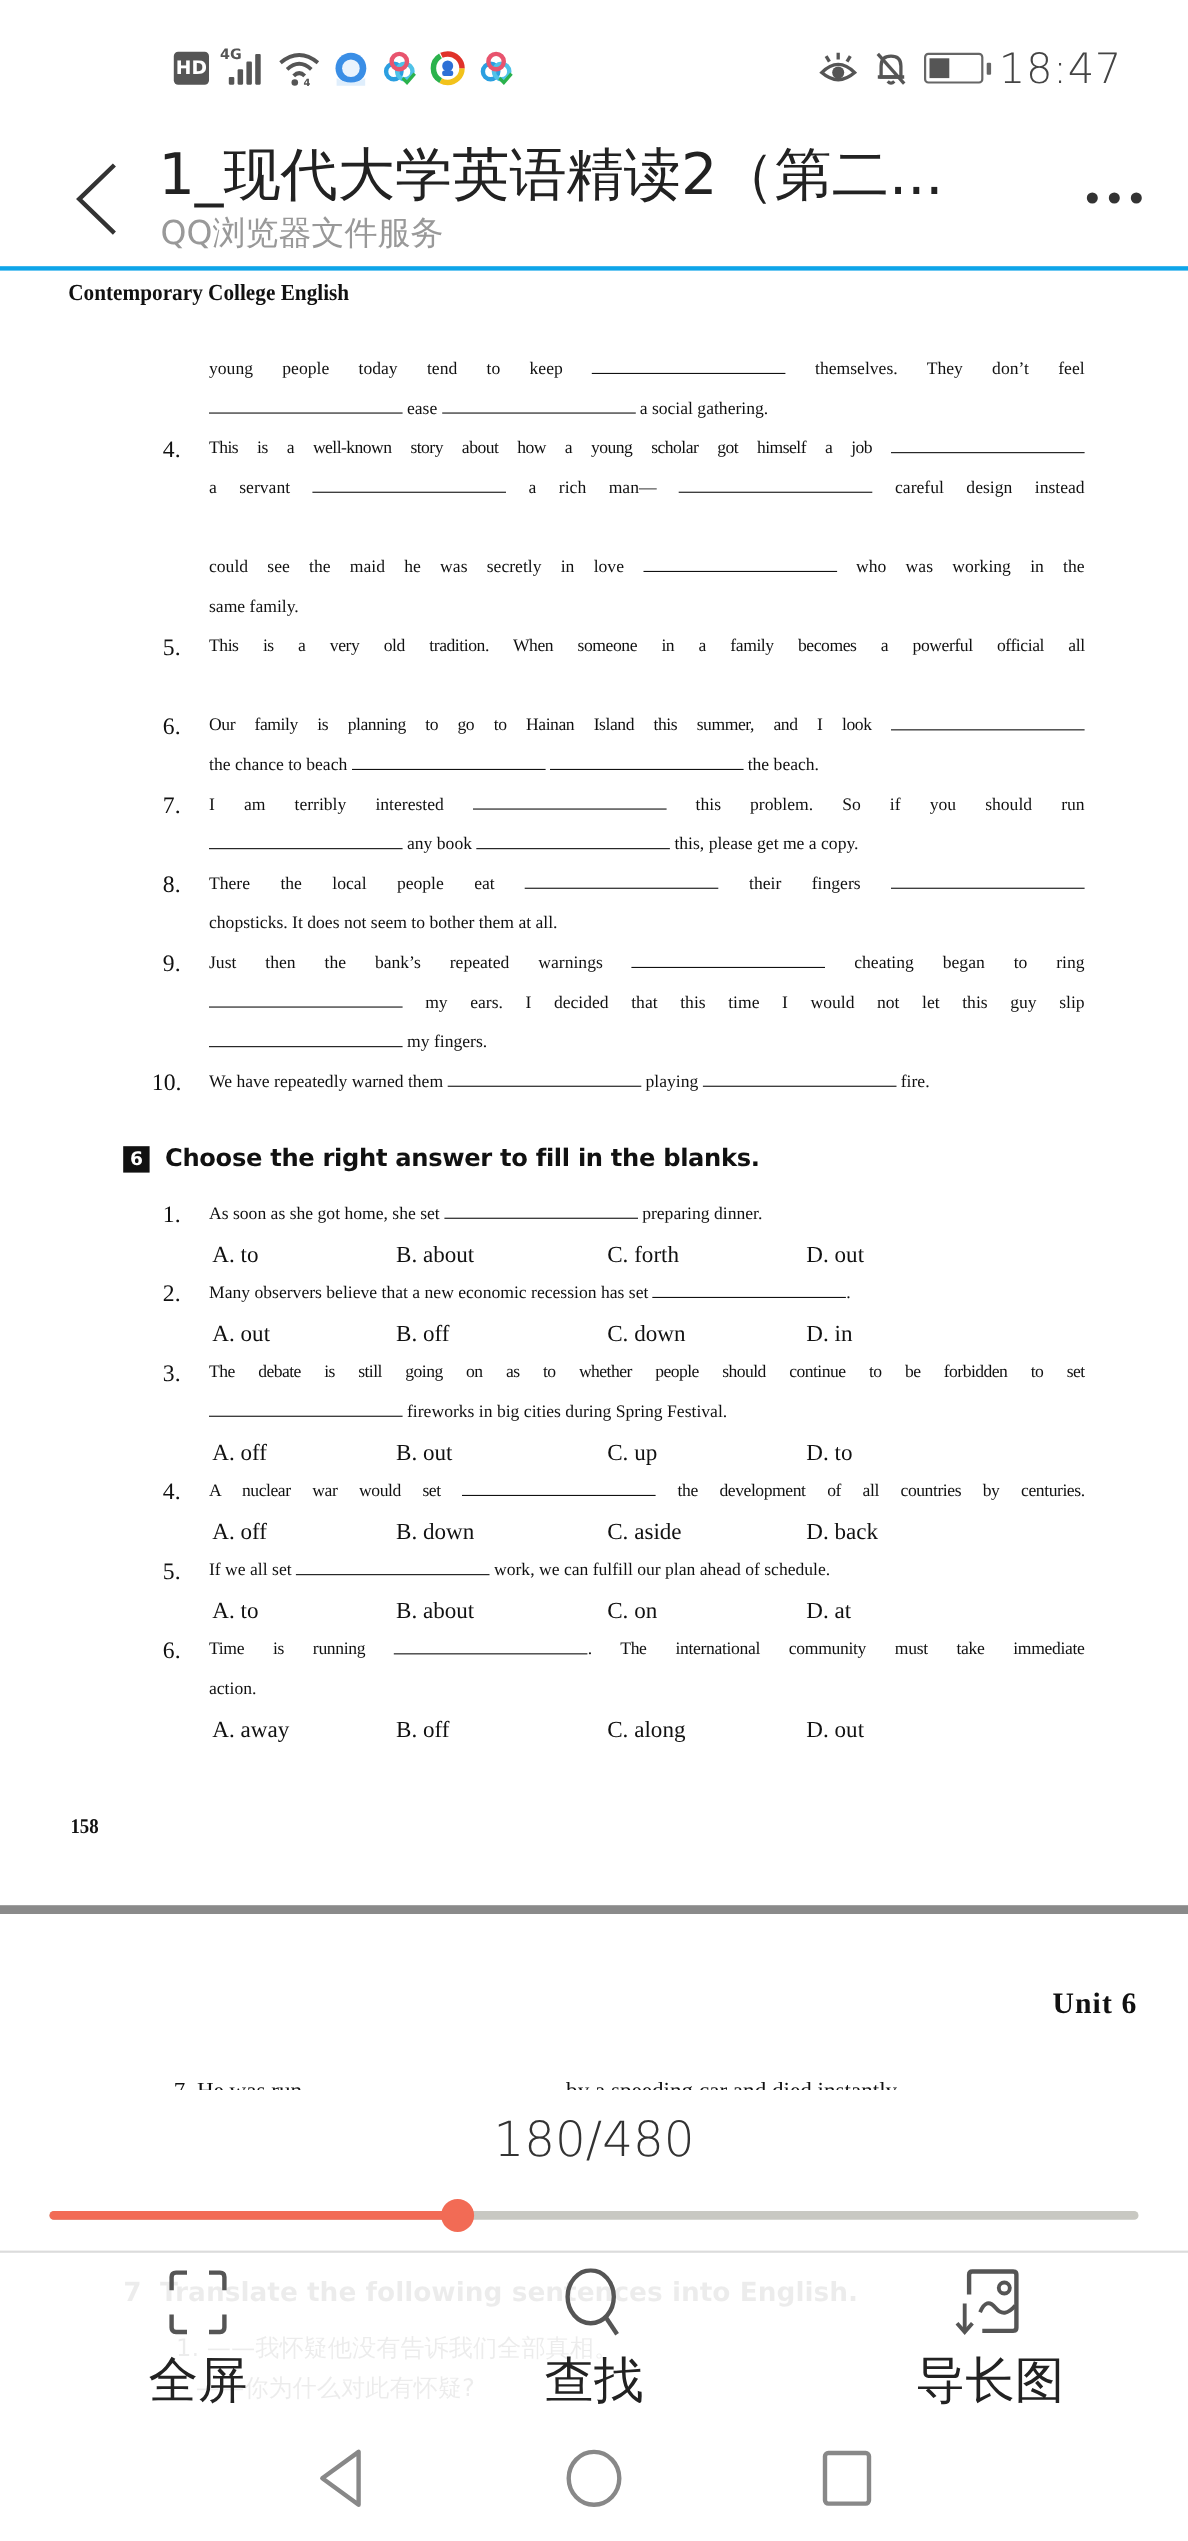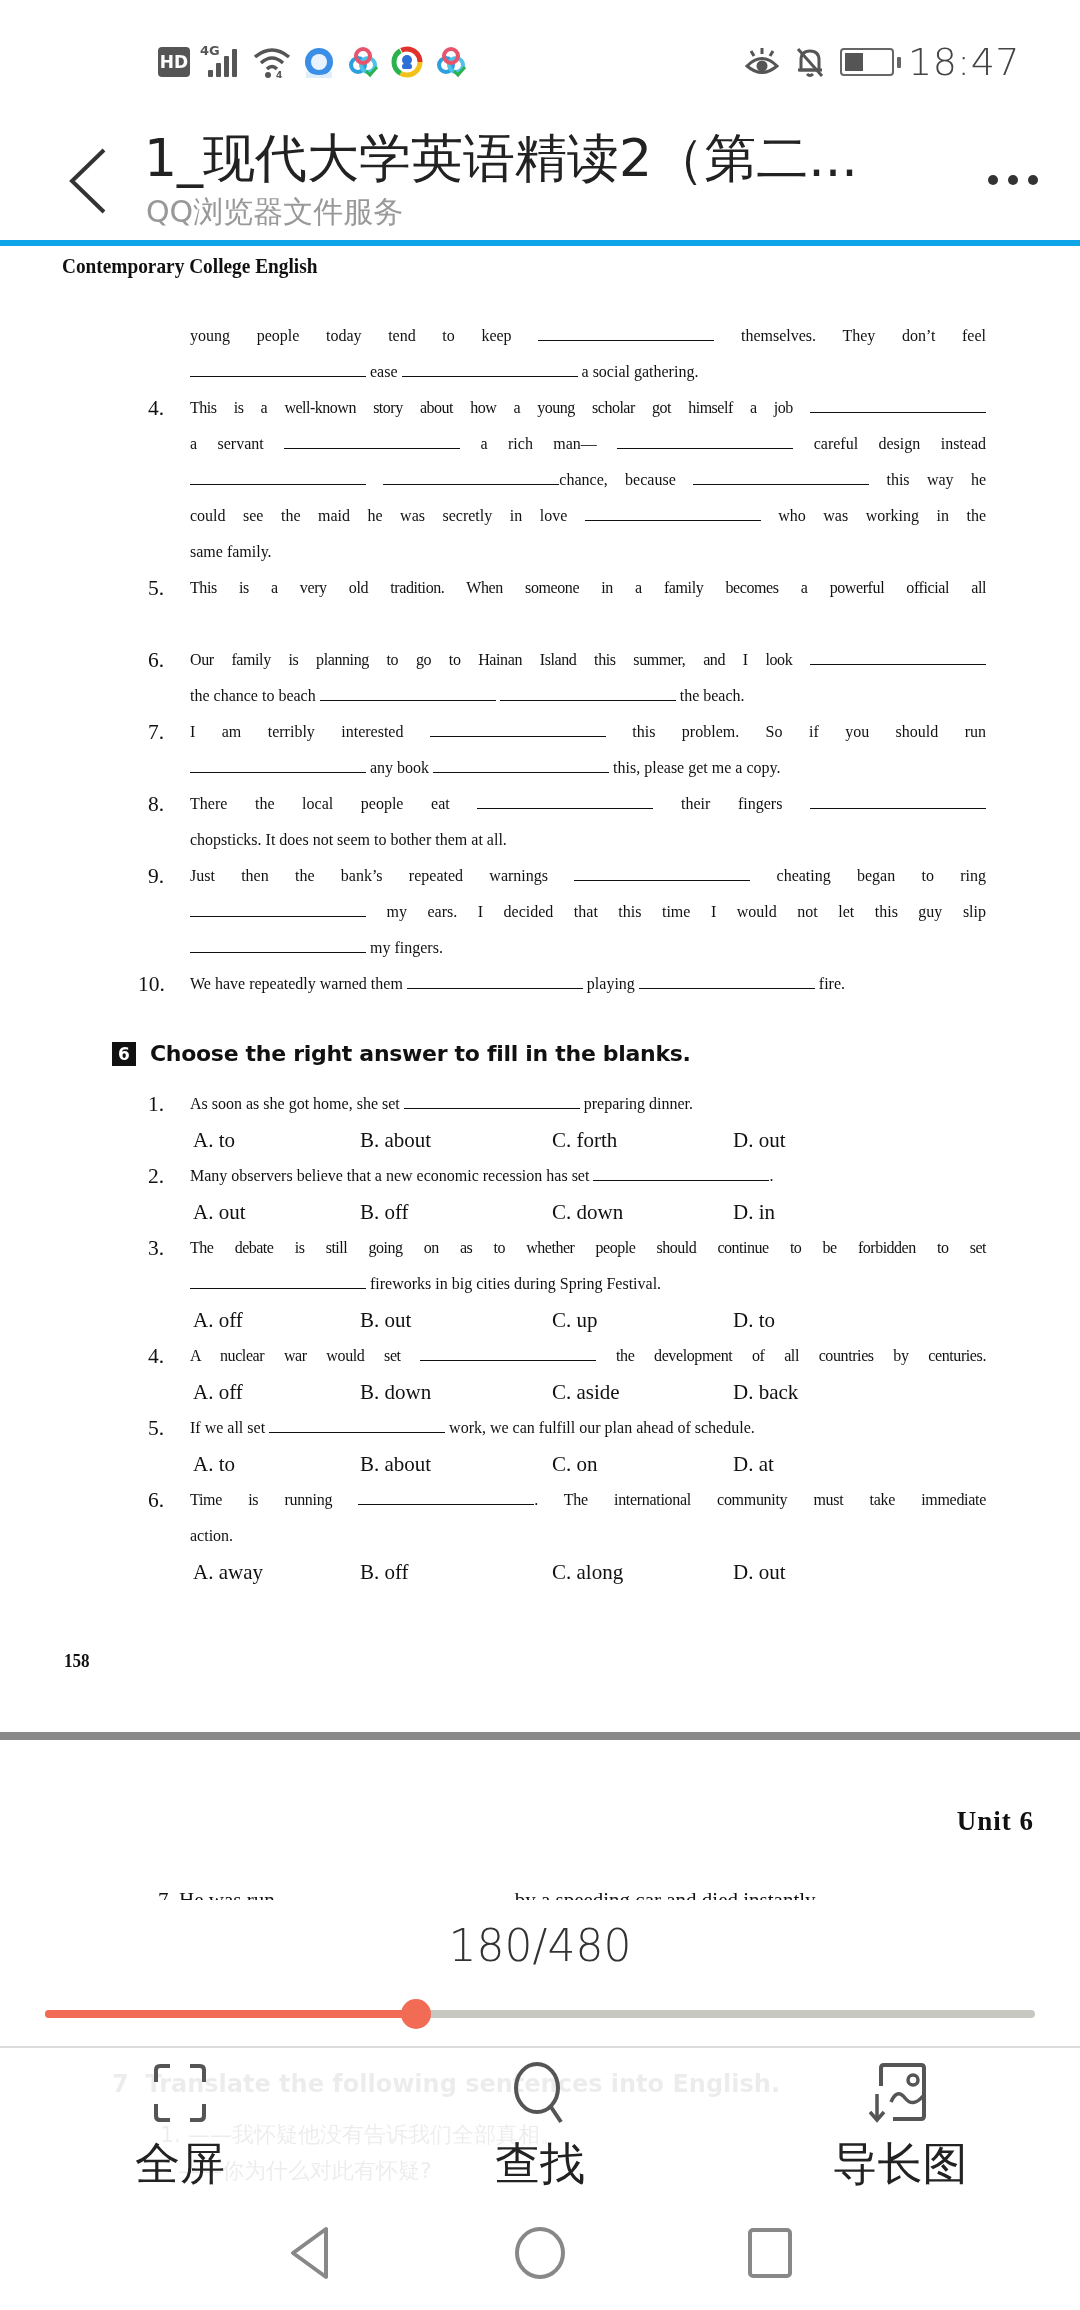--- a/index.html
+++ b/index.html
@@ -13,21 +13,21 @@
   .hd-badge { width: 32px; height: 30px; background: #555; color: #fff; border-radius: 4px; font-size: 17px; font-weight: bold; display: flex; align-items: center; justify-content: center; font-family: "DejaVu Sans", sans-serif; }
   .sig { position: relative; width: 42px; height: 34px; }
   .sig .g4 { position: absolute; left: 0; top: -2px; font-size: 13px; font-weight: bold; color: #555; font-family: "DejaVu Sans", sans-serif; }
   .sig .bar { position: absolute; bottom: 2px; width: 5px; background: #555; border-radius: 1px; }
   .time { font-size: 38px; color: #444; font-family: "DejaVu Sans", sans-serif; font-weight: 300; letter-spacing: 0.5px; }
   .battery { width: 54px; height: 28px; border: 2px solid #666; border-radius: 4px; position: relative; }
   .battery .fill { position: absolute; left: 3px; top: 3px; bottom: 3px; background: #555; }
   .battery .nub { position: absolute; right: -9px; top: 7px; width: 4px; height: 11px; background: #666; border-radius: 1px; }
 
   
-  .header { position: absolute; top: 120px; left: 0; width: 1080px; height: 126px; border-bottom: 6px solid #0ea5e9; }
+  .header { position: absolute; top: 120px; left: 0; width: 1080px; height: 126px; border-bottom: 4px solid #0ea5e9; }
   .back-btn { position: absolute; left: 58px; top: 16px; width: 60px; height: 90px; display: flex; align-items: center; justify-content: center; }
   .title { position: absolute; left: 144px; top: 4px; font-size: 52px; color: #222; white-space: nowrap; font-family: "DejaVu Sans", sans-serif; }
   .subtitle { position: absolute; left: 146px; top: 72px; font-size: 30px; color: #999; font-family: "DejaVu Sans", sans-serif; }
   .more-btn { position: absolute; right: 32px; top: 40px; width: 70px; height: 40px; display: flex; align-items: center; justify-content: center; gap: 10px; }
   .more-btn span { width: 10px; height: 10px; border-radius: 50%; background: #333; display: block; }
 
   
   .viewer { position: absolute; top: 248px; left: 0; width: 1080px; height: 1652px; overflow: hidden; background: #fff; }
   .pdf { font-family: "Liberation Serif", "DejaVu Serif", serif; color: #111; }
   .running-head { position: absolute; left: 62px; top: 6px; font-size: 21px; font-weight: bold; transform: scaleX(0.92); transform-origin: left; }
@@ -156,23 +156,20 @@
     <span class="blank b1"></span> <span>ease</span> <span class="blank b1"></span> <span>a social gathering.</span>
   </div>
 
   <div class="num" style="top:142px">4.</div>
   <div class="line justify" style="top:142px;letter-spacing:-0.5px">
     <span>This is a well-known story about how a young scholar got himself a job</span> <span class="blank b1"></span>
   </div>
   <div class="line justify" style="top:178px">
     <span>a servant</span> <span class="blank b1"></span> <span>a rich man—</span> <span class="blank b1"></span> <span>careful design instead</span>
   </div>
-  <div class="line justify" style="top:214px">
-    <span class="blank b1"></span> <span class="blank b1"></span><span>chance, because</span> <span class="blank b1"></span> <span>this way he</span>
-  </div>
   <div class="line justify" style="top:250px">
     <span>could see the maid he was secretly in love</span> <span class="blank b1"></span> <span>who was working in the</span>
   </div>
   <div class="line" style="top:286px">same family.</div>
 
   <div class="num" style="top:322px">5.</div>
   <div class="line justify" style="top:322px;letter-spacing:-0.4px">
     <span>This is a very old tradition. When someone in a family becomes a powerful official all</span>
   </div>
 

